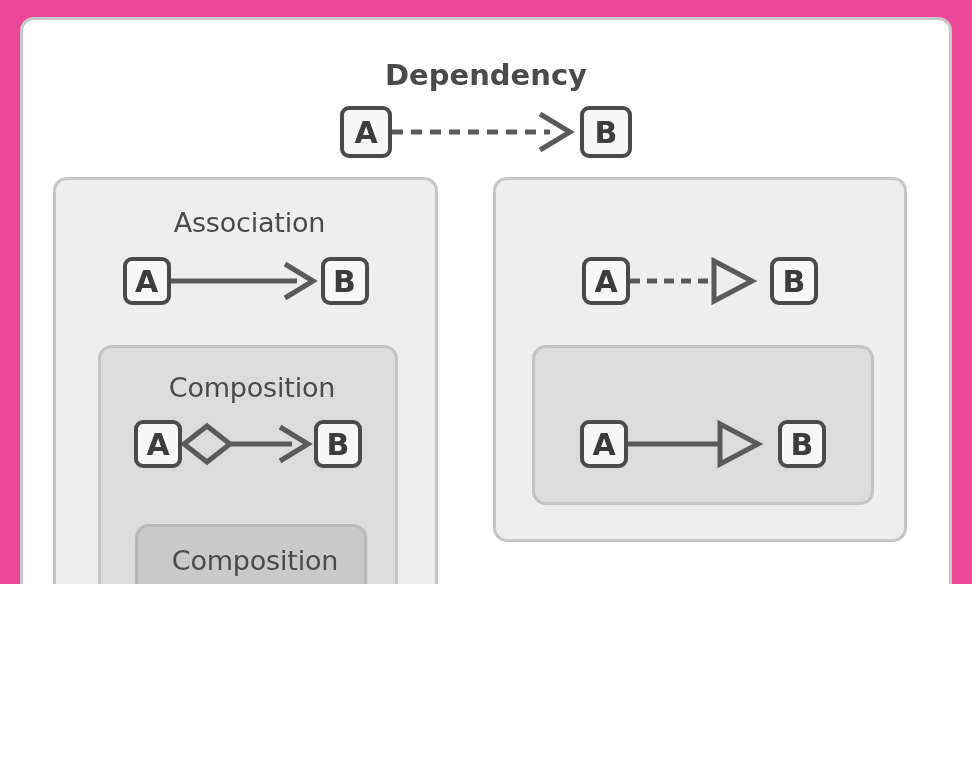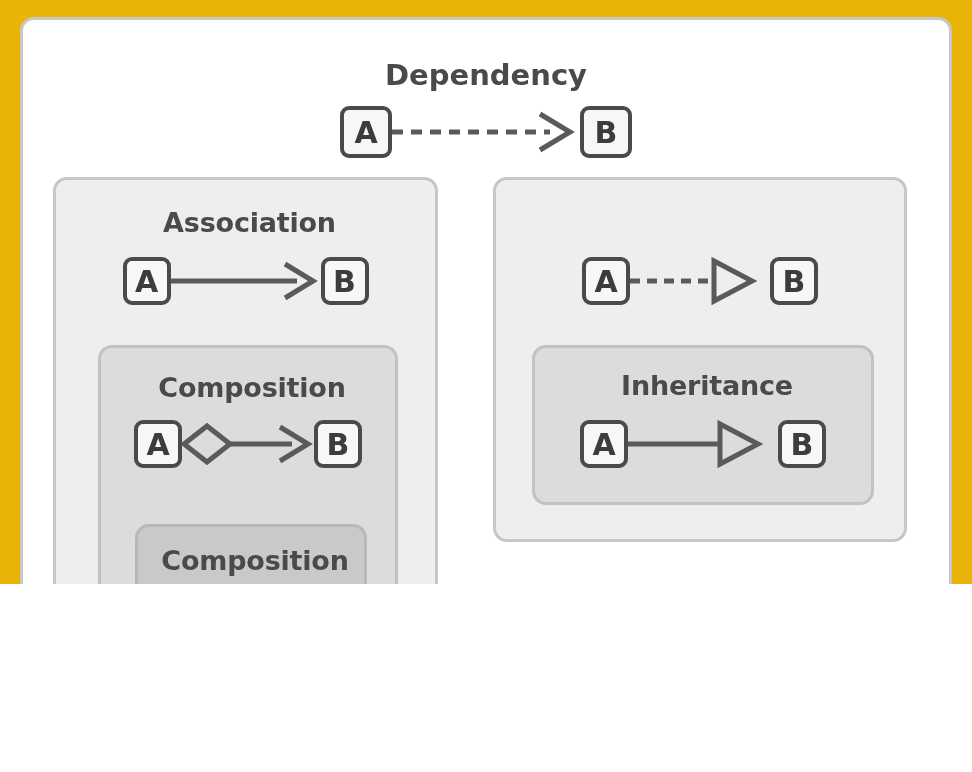--- a/index.html
+++ b/index.html
@@ -5,21 +5,21 @@
   html, body {
     margin: 0;
     padding: 0;
     background: #ffffff;
     font-family: "DejaVu Sans", sans-serif;
   }
   #page {
     position: relative;
     width: 972px;
     height: 584px;
-    background: #eab308;
+    background: #ec4899;
     overflow: hidden;
   }
 
   
   .outer-frame {
     position: absolute;
     left: 20px;
     top: 17px;
     width: 932px;
     height: 728px;
@@ -39,21 +39,21 @@
   .lvl1 { background: #eeeeee; }
   .lvl2 { background: #dcdcdc; border-color: #c2c2c2; }
   .lvl3 { background: #c9c9c9; border-color: #b8b8b8; margin-top: 16px; }
 
   .panel-title {
     position: absolute;
     left: 0;
     right: 0;
     text-align: center;
     font-size: 27px;
-    font-weight: bold;
+    font-weight: normal;
     color: #4a4a4a;
     letter-spacing: -0.2px;
     white-space: nowrap;
     padding-left: 8px;
   }
 
   
   .top-title {
     position: absolute;
     left: 0;
@@ -160,21 +160,20 @@
         <div class="node" style="width:48px;height:48px;">A</div>
         <svg class="connector" width="140" height="56" viewBox="0 0 140 56">
           <line x1="0" y1="28" x2="84" y2="28" stroke="#5a5a5a" stroke-width="5" stroke-dasharray="10 7"></line>
           <path d="M84 8 L122 28 L84 48 Z" fill="#eeeeee" stroke="#5a5a5a" stroke-width="5" stroke-linejoin="miter"></path>
         </svg>
         <div class="node" style="width:48px;height:48px;">B</div>
       </div>
 
       <div class="panel lvl2" style="left:36px; top:165px; width:342px; height:160px;">
 
-        <div class="panel-title" style="top:22px;">Inheritance</div>
 
         <div class="relation" style="left:0; right:0; top:68px; height:56px;">
           <div class="node" style="width:48px;height:48px;">A</div>
           <svg class="connector" width="150" height="56" viewBox="0 0 150 56">
             <line x1="0" y1="28" x2="92" y2="28" stroke="#5a5a5a" stroke-width="5"></line>
             <path d="M92 8 L130 28 L92 48 Z" fill="#dcdcdc" stroke="#5a5a5a" stroke-width="5" stroke-linejoin="miter"></path>
           </svg>
           <div class="node" style="width:48px;height:48px;">B</div>
         </div>
       </div>

